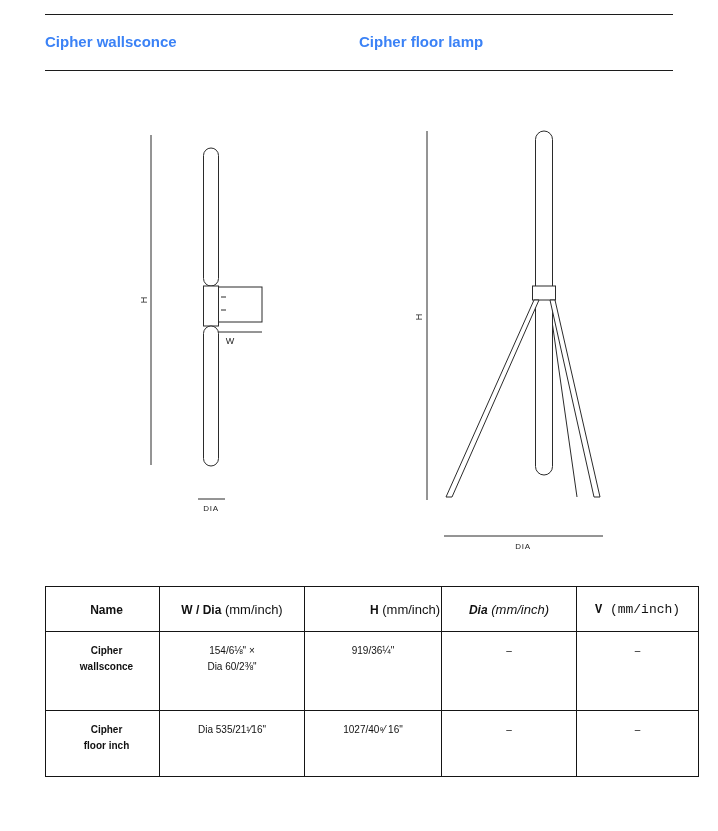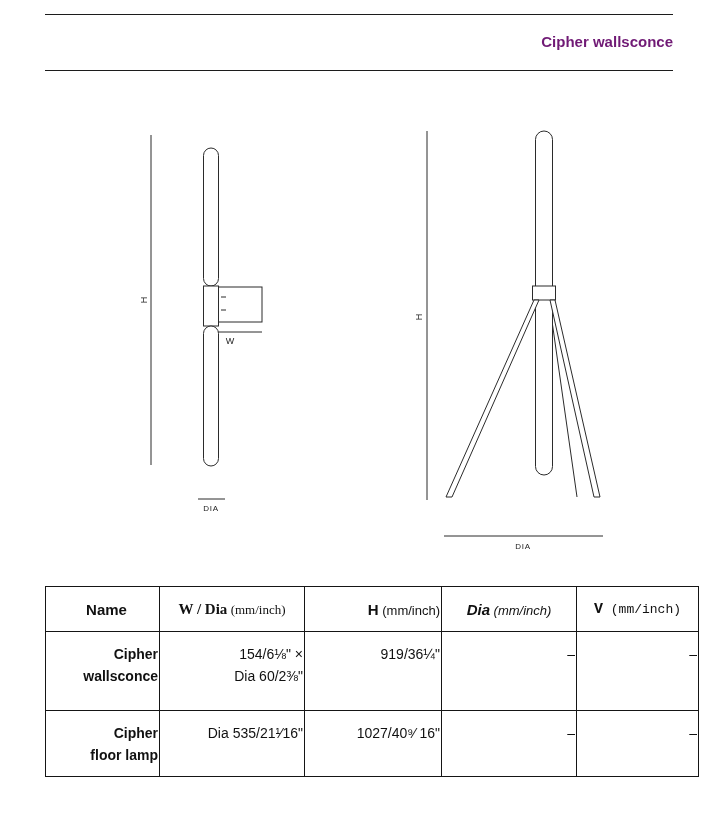--- a/index.html
+++ b/index.html
@@ -7,47 +7,48 @@
     position:relative;
     width:718px;height:831px;
     background:#ffffff;
     font-family:"Liberation Sans",sans-serif;
     color:#111;
     overflow:hidden;
   }
   .rule{border:none;border-top:1.6px solid #1c1c1c;margin:0 45px;}
   .rule-top{margin-top:14px;}
   .titles{display:flex;margin:0 45px;padding:18px 0 20px 0;}
-  .titles .col-title{flex:1;text-align:right;font-weight:bold;font-size:15px;color:#701a75;}
+  .titles .col-title{flex:1;text-align:left;font-weight:bold;font-size:15px;color:#3b82f6;}
   .diagram-area{position:relative;height:515px;}
   .diagram-area svg{display:block;}
   svg text{font-family:"Liberation Sans",sans-serif;fill:#222;}
   .dim-label{font-size:9px;}
   .dia-label{font-size:8px;letter-spacing:0.7px;}
   .stroke{stroke:#2b2b2b;fill:none;stroke-width:1;}
   .shape{stroke:#2b2b2b;fill:#ffffff;stroke-width:1;}
   table.spec{border-collapse:collapse;margin:0 45px;table-layout:fixed;width:630px;}
   table.spec th,table.spec td{border:1px solid #151515;}
   table.spec th{height:42px;font-size:13px;font-weight:normal;text-align:center;vertical-align:middle;}
-  table.spec th .b{font-weight:bold;font-size:15px;}
+  table.spec th .b{font-weight:bold;font-size:12px;}
   th.name-col{text-align:left;padding-left:9px;}
-  table.spec td{vertical-align:top;padding-top:11px;text-align:right;font-size:14px;line-height:1.6;}
+  table.spec td{vertical-align:top;padding-top:11px;text-align:center;font-size:10px;line-height:1.6;}
   td.name-col{text-align:left;padding-left:9px;font-weight:bold;font-size:13.5px;line-height:1.5;}
   tr.row-1{height:79px;}
   tr.row-2{height:66px;}
 </style>
 </head>
 <body>
 
 <div class="page">
 
   <hr class="rule rule-top">
 
   <div class="titles">
     <span class="col-title">Cipher wallsconce</span>
+    <span class="col-title">Cipher floor lamp</span>
   </div>
 
   <hr class="rule">
 
   <div class="diagram-area">
     <svg width="718" height="515" viewBox="0 0 718 515">
 
       <g>
 
         <line class="stroke" x1="151" y1="64" x2="151" y2="394"></line>
@@ -90,21 +91,21 @@
       </g>
     </svg>
   </div>
 
   <table class="spec">
     <thead>
       <tr>
         <th class="name-col" style="width:103px;">
           <span class="b">Name</span><span></span>
         </th>
-        <th style="width:142px;font-family:Liberation Serif, serif;">
+        <th style="width:142px;">
           <span class="b">W / Dia</span><span> (mm/inch)</span>
         </th>
         <th style="width:134px;text-align:right;">
           <span class="b">H</span><span> (mm/inch)</span>
         </th>
         <th style="width:132px;font-style:italic;">
           <span class="b">Dia</span><span> (mm/inch)</span>
         </th>
         <th style="width:119px;font-family:Liberation Mono, monospace;">
           <span class="b">V</span><span> (mm/inch)</span>
@@ -121,21 +122,21 @@
           <div>154/6⅛" ×</div>
           <div>Dia 60/2⅜"</div>
         </td>
         <td>919/36¼"</td>
         <td>–</td>
         <td>–</td>
       </tr>
       <tr class="row-2">
         <td class="name-col">
           <div>Cipher</div>
-          <div>floor lamp</div>
+          <div>floor inch</div>
         </td>
         <td>
           <div>Dia 535/21¹⁄16"</div>
         </td>
         <td>1027/40⁹⁄ 16"</td>
         <td>–</td>
         <td>–</td>
       </tr>
     </tbody>
   </table>

